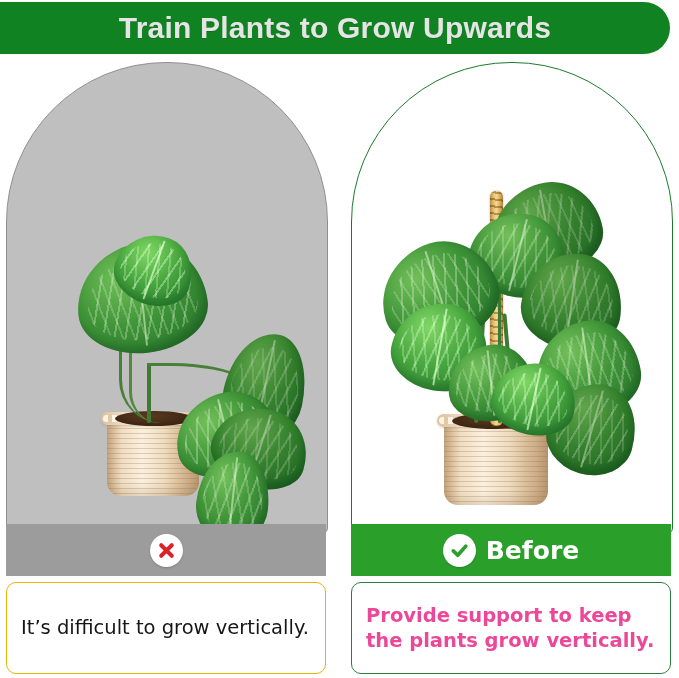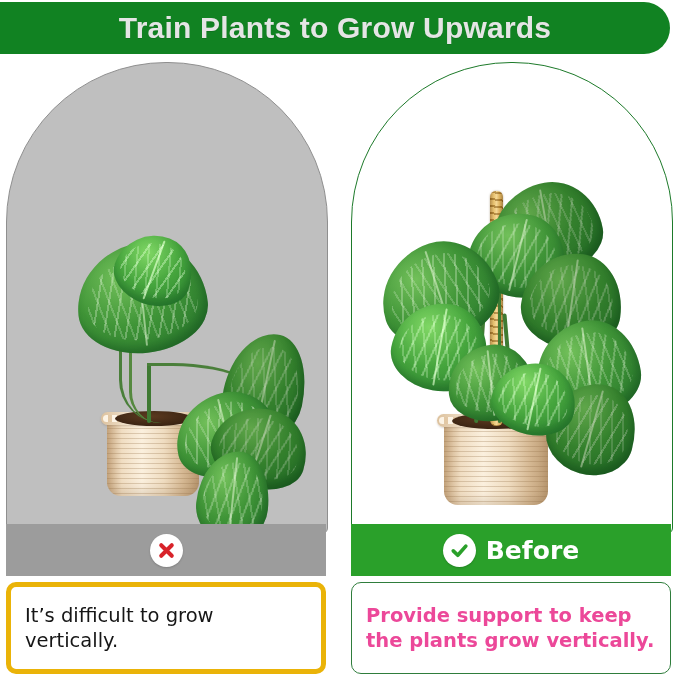--- a/index.html
+++ b/index.html
@@ -107,21 +107,21 @@
     display:flex;align-items:center;justify-content:center;flex:none;
     box-shadow:0 1px 2px rgba(0,0,0,.18);
   }
 
   
   .caption{
     position:absolute;left:4px;top:520px;width:320px;height:92px;
     border-radius:10px;background:#fff;box-sizing:border-box;
     display:flex;align-items:center;padding:0 14px;
   }
-  .caption.gray-b{border:5px solid #eab308;}
+  .caption.gray-b{border:1px solid #eab308;}
   .caption.green-b{border:1.6px solid #2f7d3c;}
   .caption-text{font-size:19.5px;line-height:1.3;font-family:"DejaVu Sans",sans-serif;}
   .caption-text.dark{color:#161616;}
   .caption-text.green{color:#ec4899;font-weight:bold;}
 </style>
 </head>
 <body>
 
 <div class="page">
 

